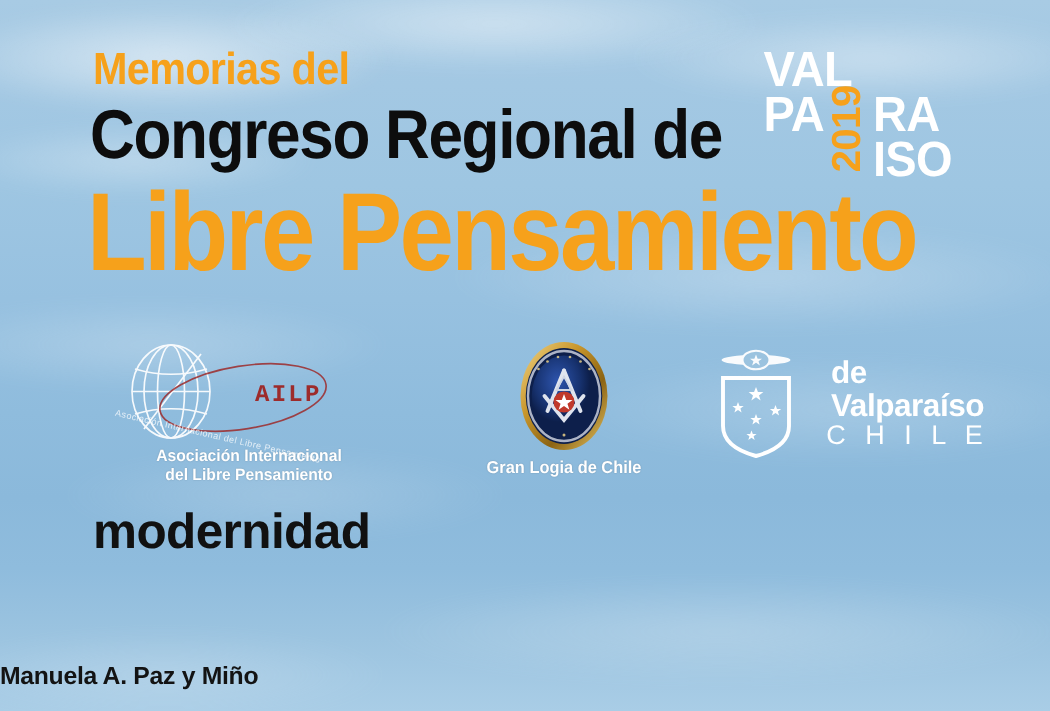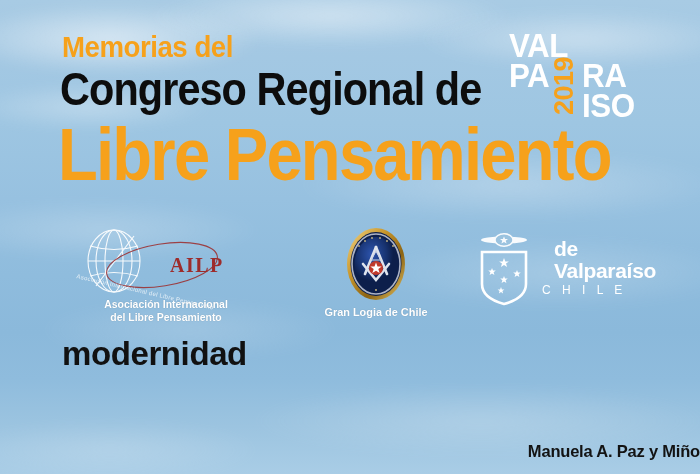--- a/index.html
+++ b/index.html
@@ -154,22 +154,22 @@
     letter-spacing: 0px;
     text-shadow: 0 0 1px rgba(0,0,0,0.25);
     transform: scaleX(0.95);
   }
 
   
   .logo-ailp { left:66px; top:0; width:200px; }
   .ailp-mark { position:relative; width:200px; height:72px; margin:0 auto; }
   .ailp-word {
     position:absolute; left:104px; top:26px;
-    font-family: Liberation Serif, serif;
-    font-weight:700; font-size:20px; letter-spacing:1.5px;
+    font-family: Liberation Mono, monospace;
+    font-weight:700; font-size:16px; letter-spacing:1.5px;
     color:#9d2b2b;
   }
   .ailp-sub {
     position:absolute; left:6px; top:44px; width:150px;
     font-family:"Liberation Sans", sans-serif;
     font-size:6px; color:rgba(255,255,255,0.75);
     letter-spacing:0.3px;
     transform: rotate(13deg);
     transform-origin: left center;
     white-space: nowrap;
@@ -188,43 +188,43 @@
   .uv-l1 {
     font-family:"Liberation Sans Narrow","Liberation Sans",sans-serif;
     font-weight:700; font-size:21px; line-height:21px; color:#fff; letter-spacing:-0.3px;
   }
   .uv-l2 {
     font-family:"Liberation Sans Narrow","Liberation Sans",sans-serif;
     font-weight:700; font-size:21px; line-height:22px; color:#fff; letter-spacing:-0.3px;margin-left:12px;
   }
   .uv-l3 {
     font-family:"Liberation Sans Narrow","Liberation Sans",sans-serif;
-    font-weight:400; font-size:12px; line-height:16px; color:#fff;
-    letter-spacing:4px; text-align:left; padding-right:2px;
+    font-weight:400; font-size:18px; line-height:16px; color:#fff;
+    letter-spacing:4px; text-align:center; padding-right:2px;
   }
 
   
   .talk-title {
     position:absolute;
     left:62px;
     top:333px;
     width:600px;
     font-family:"Liberation Sans", sans-serif;
     font-weight:700;
     font-size:33px;
     line-height:42px;
     color:#111111;
     letter-spacing:-0.4px;
   }
   .talk-author {
     position:absolute;
     left:0;
     top:442px;
     width:700px;
-    text-align:right;
+    text-align:left;
     font-family:"Liberation Sans", sans-serif;
     font-weight:700;
     font-size:16.5px;
     color:#131313;
     letter-spacing:-0.2px;
   }
 </style>
 </head>
 <body>
 

